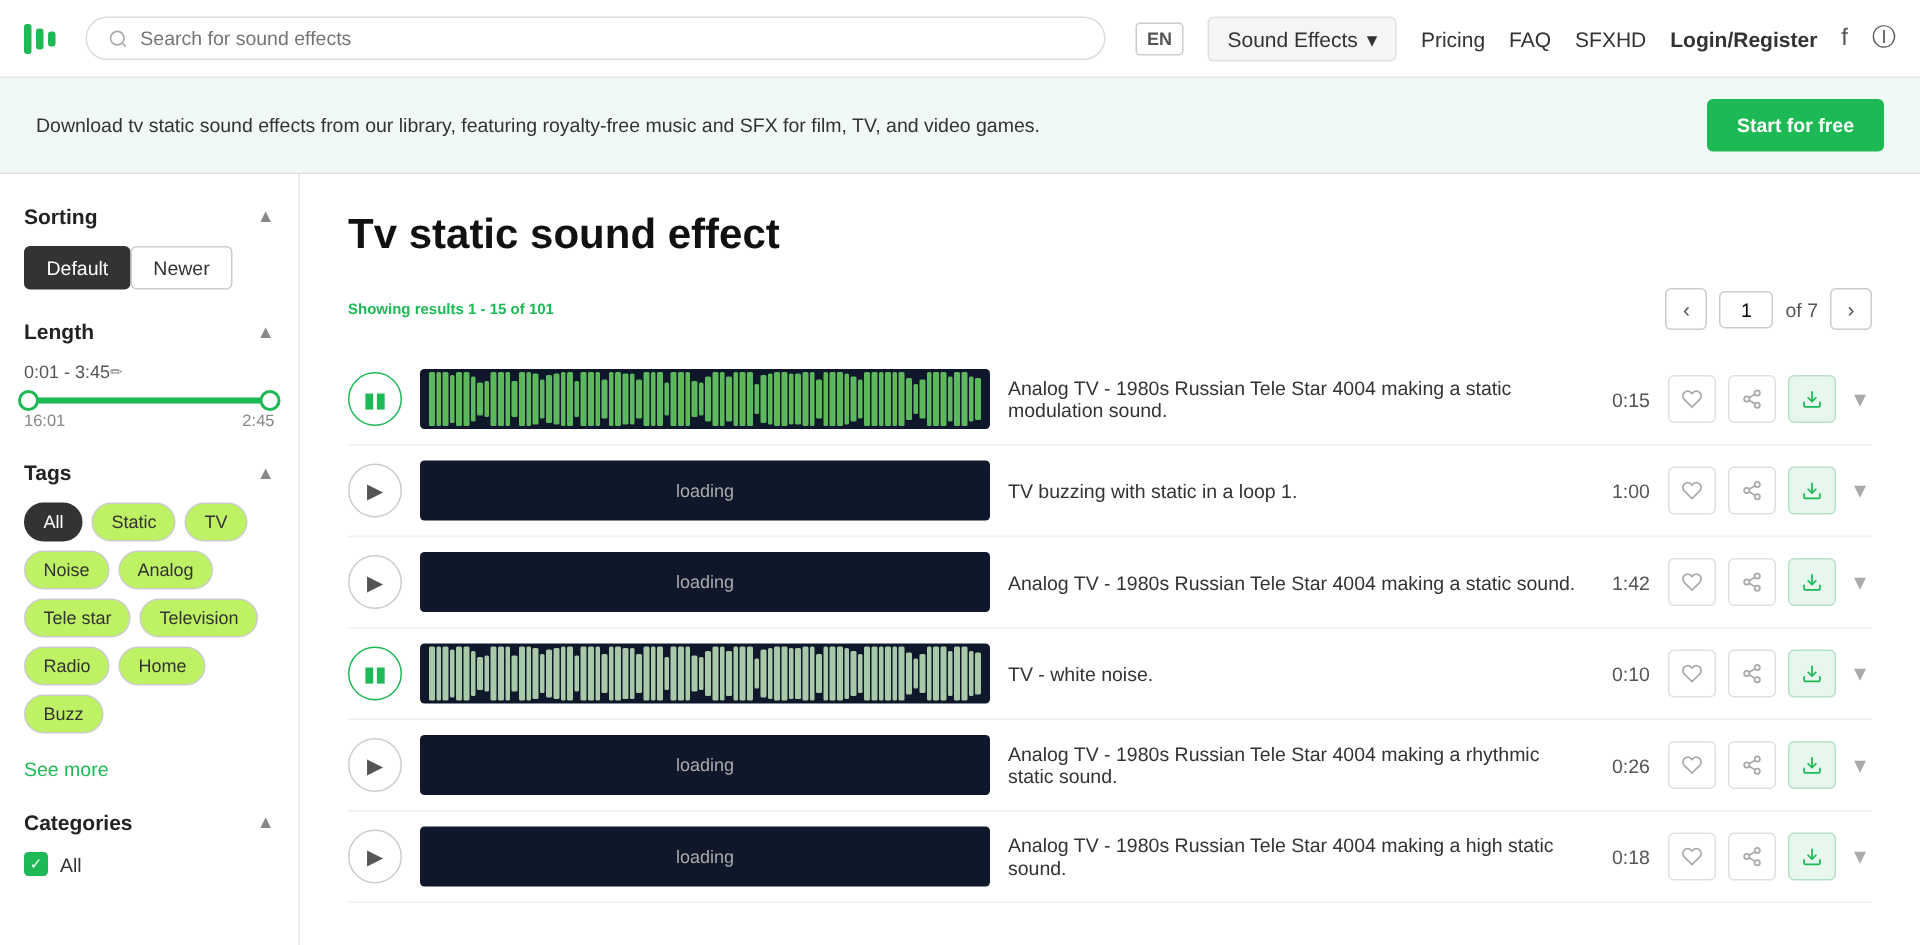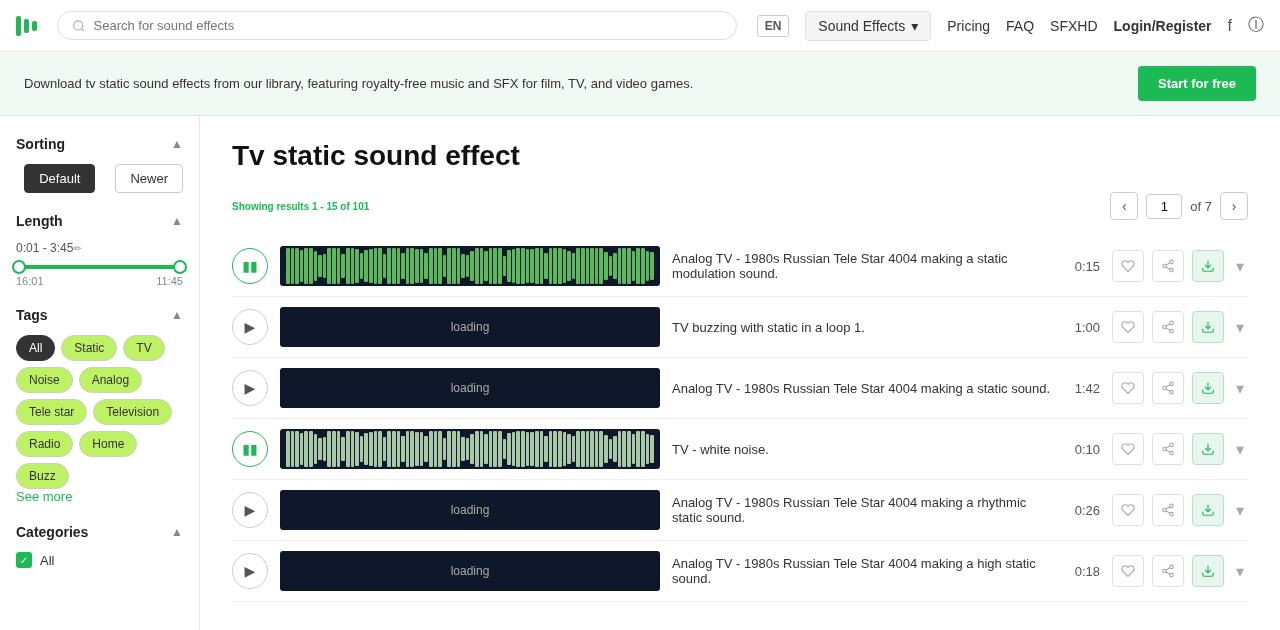--- a/index.html
+++ b/index.html
@@ -88,21 +88,21 @@
       padding: 20px 16px;
     }
     .sidebar-section { margin-bottom: 20px; }
     .sidebar-section-header {
       display: flex; justify-content: space-between; align-items: center;
       margin-bottom: 12px; cursor: pointer;
     }
     .sidebar-section-title { font-size: 14px; font-weight: 700; color: #222; }
     .chevron { font-size: 12px; color: #888; }
 
-    .sorting-buttons { display: flex; gap: 20px; justify-content: flex-end; }
+    .sorting-buttons { display: flex; gap: 0; }
     .sort-btn {
       padding: 6px 14px; border-radius: 4px; border: 1px solid #ccc;
       font-size: 13px; cursor: pointer; background: #fff; color: #333;
     }
     .sort-btn.active { background: #333; color: #fff; border-color: #333; }
 
     
     .length-range-label { font-size: 12px; color: #555; margin-bottom: 10px; display: flex; gap: 0; align-items: center; }
     .edit-icon { font-size: 10px; color: #888; cursor: pointer; }
     .slider-container { position: relative; margin-bottom: 6px; }
@@ -120,21 +120,21 @@
     }
     .slider-labels { display: flex; justify-content: space-between; font-size: 11px; color: #888; }
 
     
     .tags-grid { display: flex; flex-wrap: wrap; gap: 6px; }
     .tag-btn {
       padding: 5px 12px; border-radius: 20px; border: 1px solid #ccc;
       font-size: 12px; cursor: pointer; background: #bef264; color: #333; white-space: nowrap;
     }
     .tag-btn.active { background: #333; color: #fff; border-color: #333; }
-    .see-more { color: #1db954; font-size: 13px; cursor: pointer; margin-top: 0; display: block; }
+    .see-more { color: #1db954; font-size: 13px; cursor: pointer; margin-top: 16px; display: block; }
 
     
     .category-item { display: flex; align-items: center; gap: 8px; font-size: 13px; }
     .checkbox-green {
       width: 16px; height: 16px; background: #1db954; border-radius: 3px;
       display: flex; align-items: center; justify-content: center; color: #fff; font-size: 10px;
     }
 
     
     .main {
@@ -270,21 +270,21 @@
       </div>
       <div class="slider-container">
         <div class="slider-track">
           <div class="slider-fill"></div>
           <div class="slider-thumb" style="left:2%"></div>
           <div class="slider-thumb" style="left:98%"></div>
         </div>
       </div>
       <div class="slider-labels">
         <span>16:01</span>
-        <span>11:45</span>
+        <span>2:45</span>
       </div>
     </div>
 
     <div class="sidebar-section">
       <div class="sidebar-section-header">
         <span class="sidebar-section-title">Tags</span>
         <span class="chevron">▲</span>
       </div>
       <div class="tags-grid" id="tags-container">
           <button class="tag-btn active">All</button>

